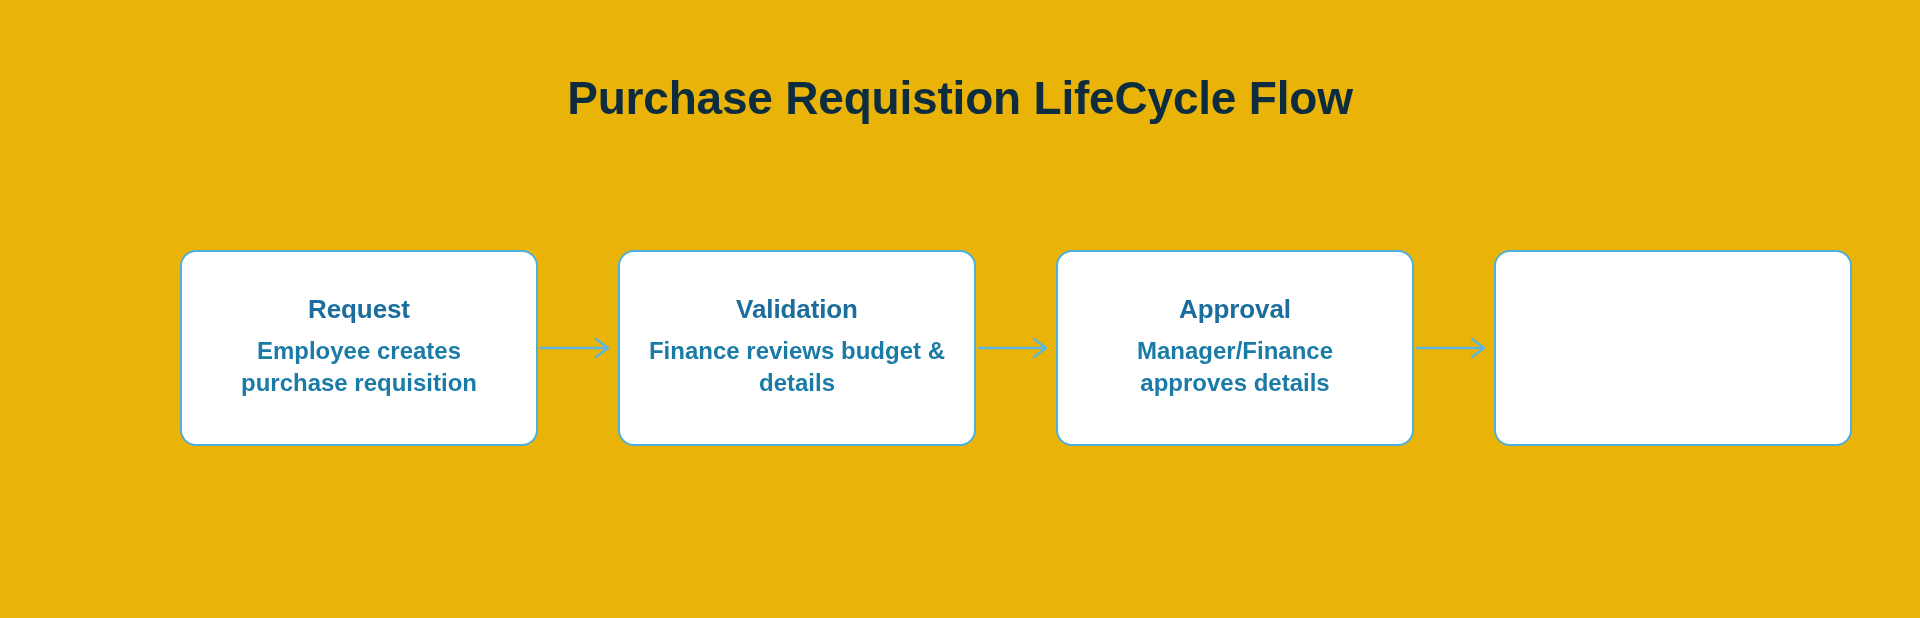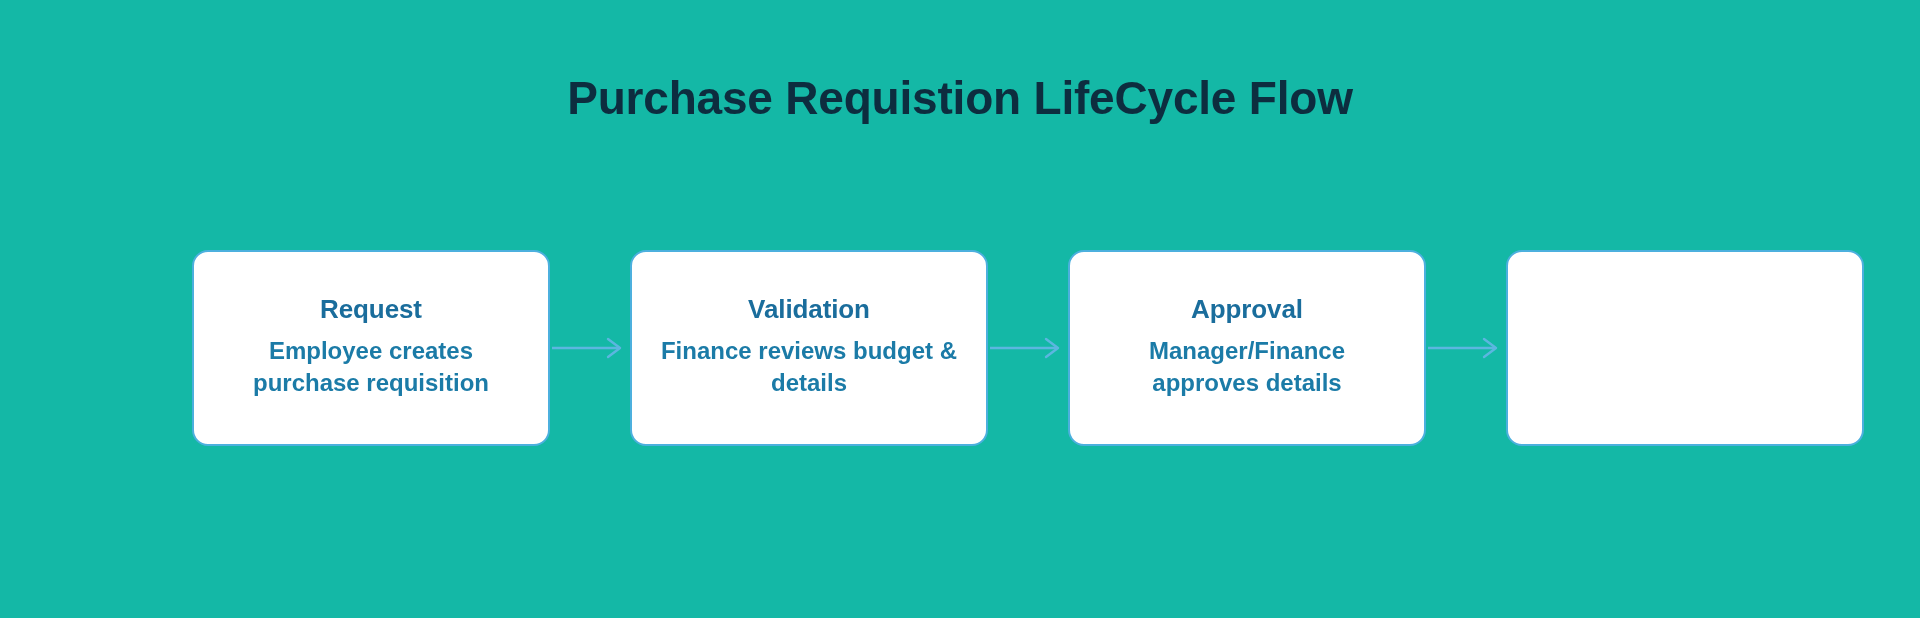--- a/index.html
+++ b/index.html
@@ -12,21 +12,21 @@
 
   body {
     font-family: "Liberation Sans", sans-serif;
     background: #eff7fd;
   }
 
   .canvas {
     position: relative;
     width: 1920px;
     height: 618px;
-    background: #14b8a6;
+    background: #eab308;
   }
 
   
   .title {
     position: absolute;
     top: 72px;
     left: 0;
     width: 1920px;
     text-align: center;
     font-size: 46px;
@@ -34,21 +34,21 @@
     letter-spacing: -0.2px;
     color: #0d2d3f;
     line-height: 1.15;
     white-space: nowrap;
   }
 
   
   .flow-row {
     position: absolute;
     top: 250px;
-    left: 192px;
+    left: 180px;
     width: 1573px;
     height: 196px;
     display: flex;
     flex-direction: row;
     align-items: center;
     justify-content: flex-start;
   }
 
   .step-card {
     width: 358px;

